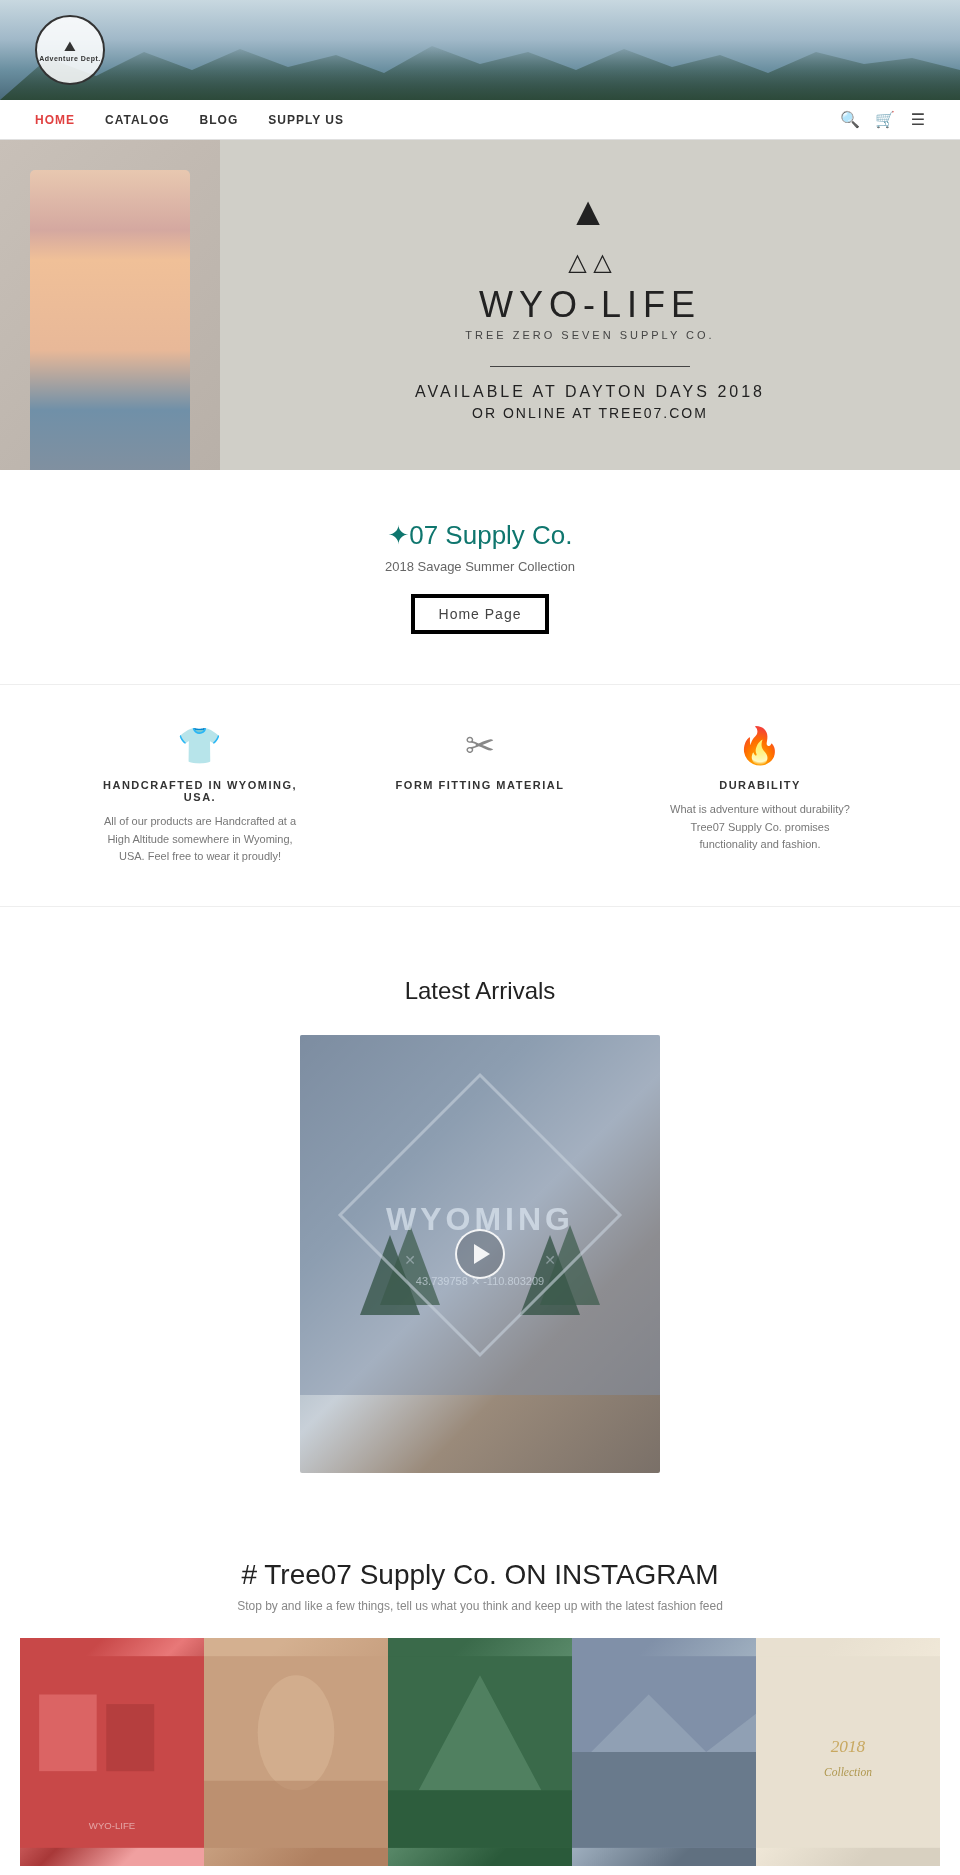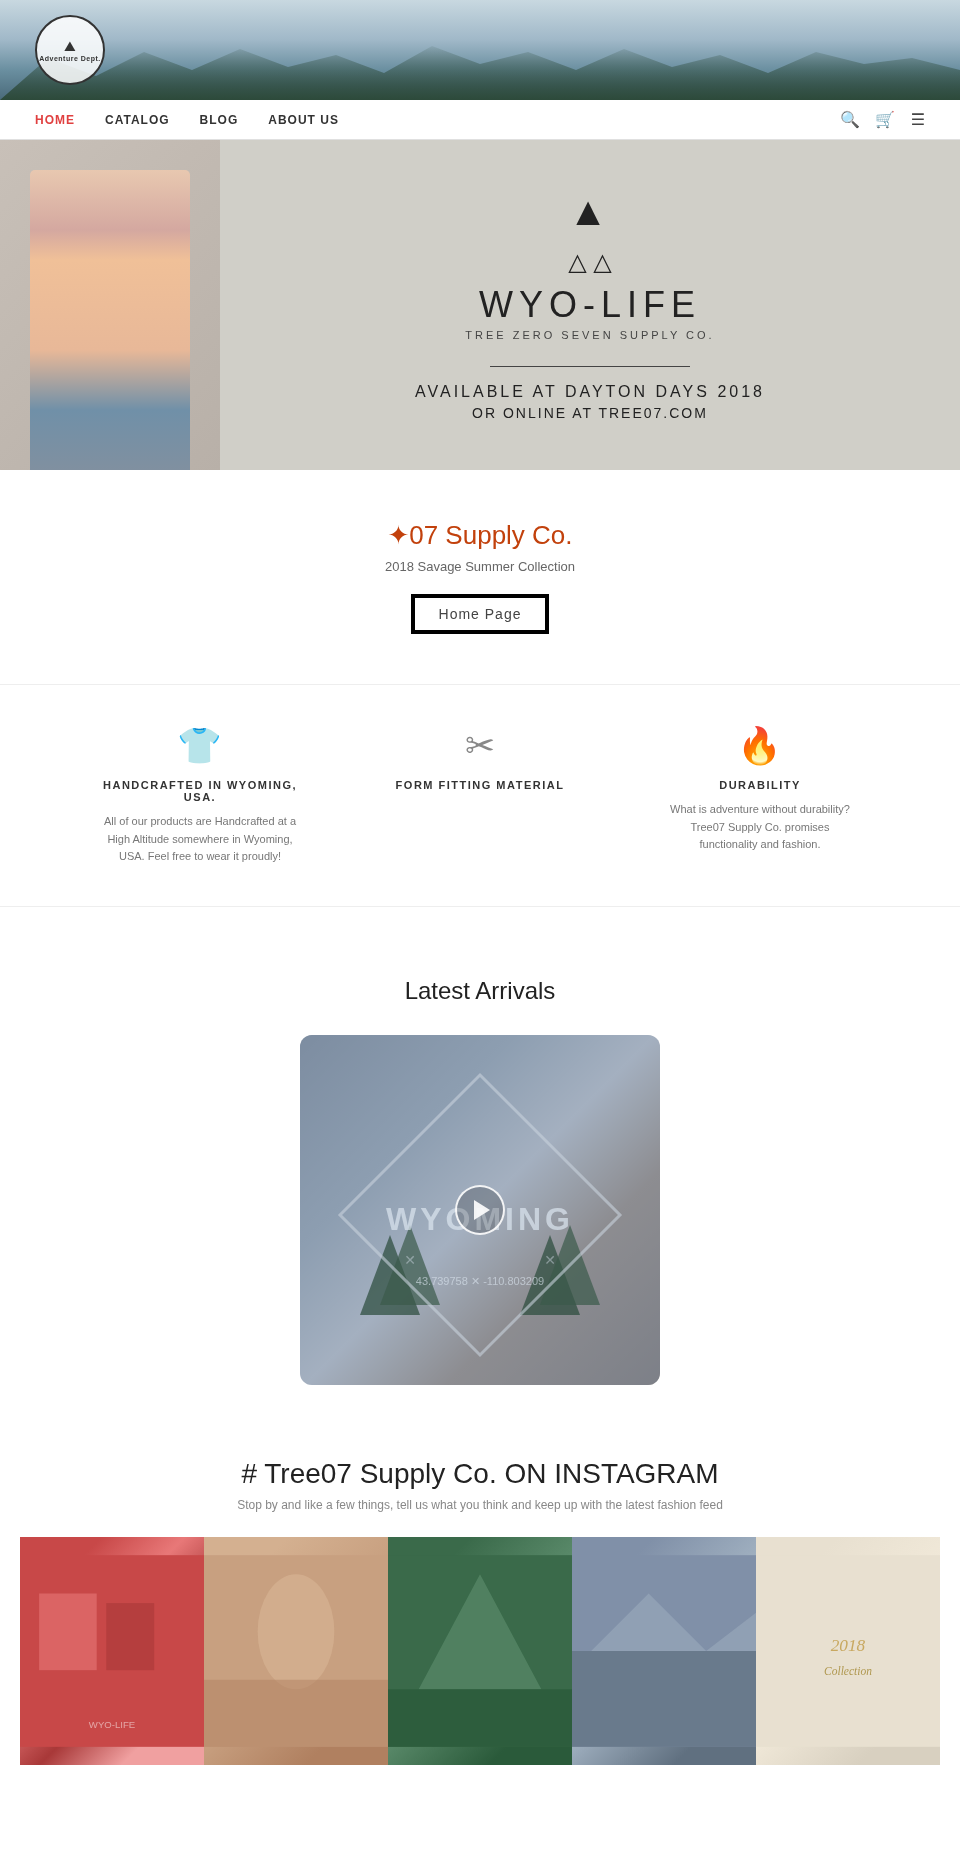--- a/index.html
+++ b/index.html
@@ -157,21 +157,21 @@
     }
 
     
     .supply-section {
       text-align: center;
       padding: 50px 20px 30px;
     }
     .supply-title {
       font-size: 26px;
       font-weight: 400;
-      color: #c2410c;
+      color: #0f766e;
       margin-bottom: 8px;
     }
     .supply-subtitle {
       font-size: 13px;
       color: #666;
       margin-bottom: 20px;
     }
     .home-page-btn {
       display: inline-block;
       padding: 8px 24px;
@@ -220,26 +220,26 @@
       padding: 50px 20px 20px;
     }
     .latest-title {
       font-size: 24px;
       font-weight: 400;
       color: #222;
       margin-bottom: 30px;
     }
     .video-container {
       width: 360px;
-      height: 350px;
-      margin: 3px auto;
+      height: 438px;
+      margin: 16px auto;
       position: relative;
       background: linear-gradient(135deg, #7a8a9a 0%, #9aacba 30%, #c8d0d8 50%, #9a8a7a 70%, #7a7068 100%);
       overflow: hidden;
-      border-radius: 12px;
+      border-radius: 2px;
     }
     .video-overlay {
       position: absolute;
       top: 0; left: 0; right: 0; bottom: 0;
       display: flex;
       align-items: center;
       justify-content: center;
     }
     .play-btn {
       width: 50px;
@@ -313,21 +313,21 @@
     <span class="logo-mountain">⛰</span>
     <span class="logo-text">Adventure Dept.</span>
   </div>
 </div>
 
 <nav class="nav">
   <div class="nav-links">
     <a class="nav-link active">HOME</a>
     <a class="nav-link">CATALOG</a>
     <a class="nav-link">BLOG</a>
-    <a class="nav-link">ABOUT US</a>
+    <a class="nav-link">SUPPLY US</a>
   </div>
   <div class="nav-icons">
     <span class="nav-icon">🔍</span>
     <span class="nav-icon">🛒</span>
     <span class="nav-icon">☰</span>
   </div>
 </nav>
 
 <div class="hero">
   <div class="hero-model">

